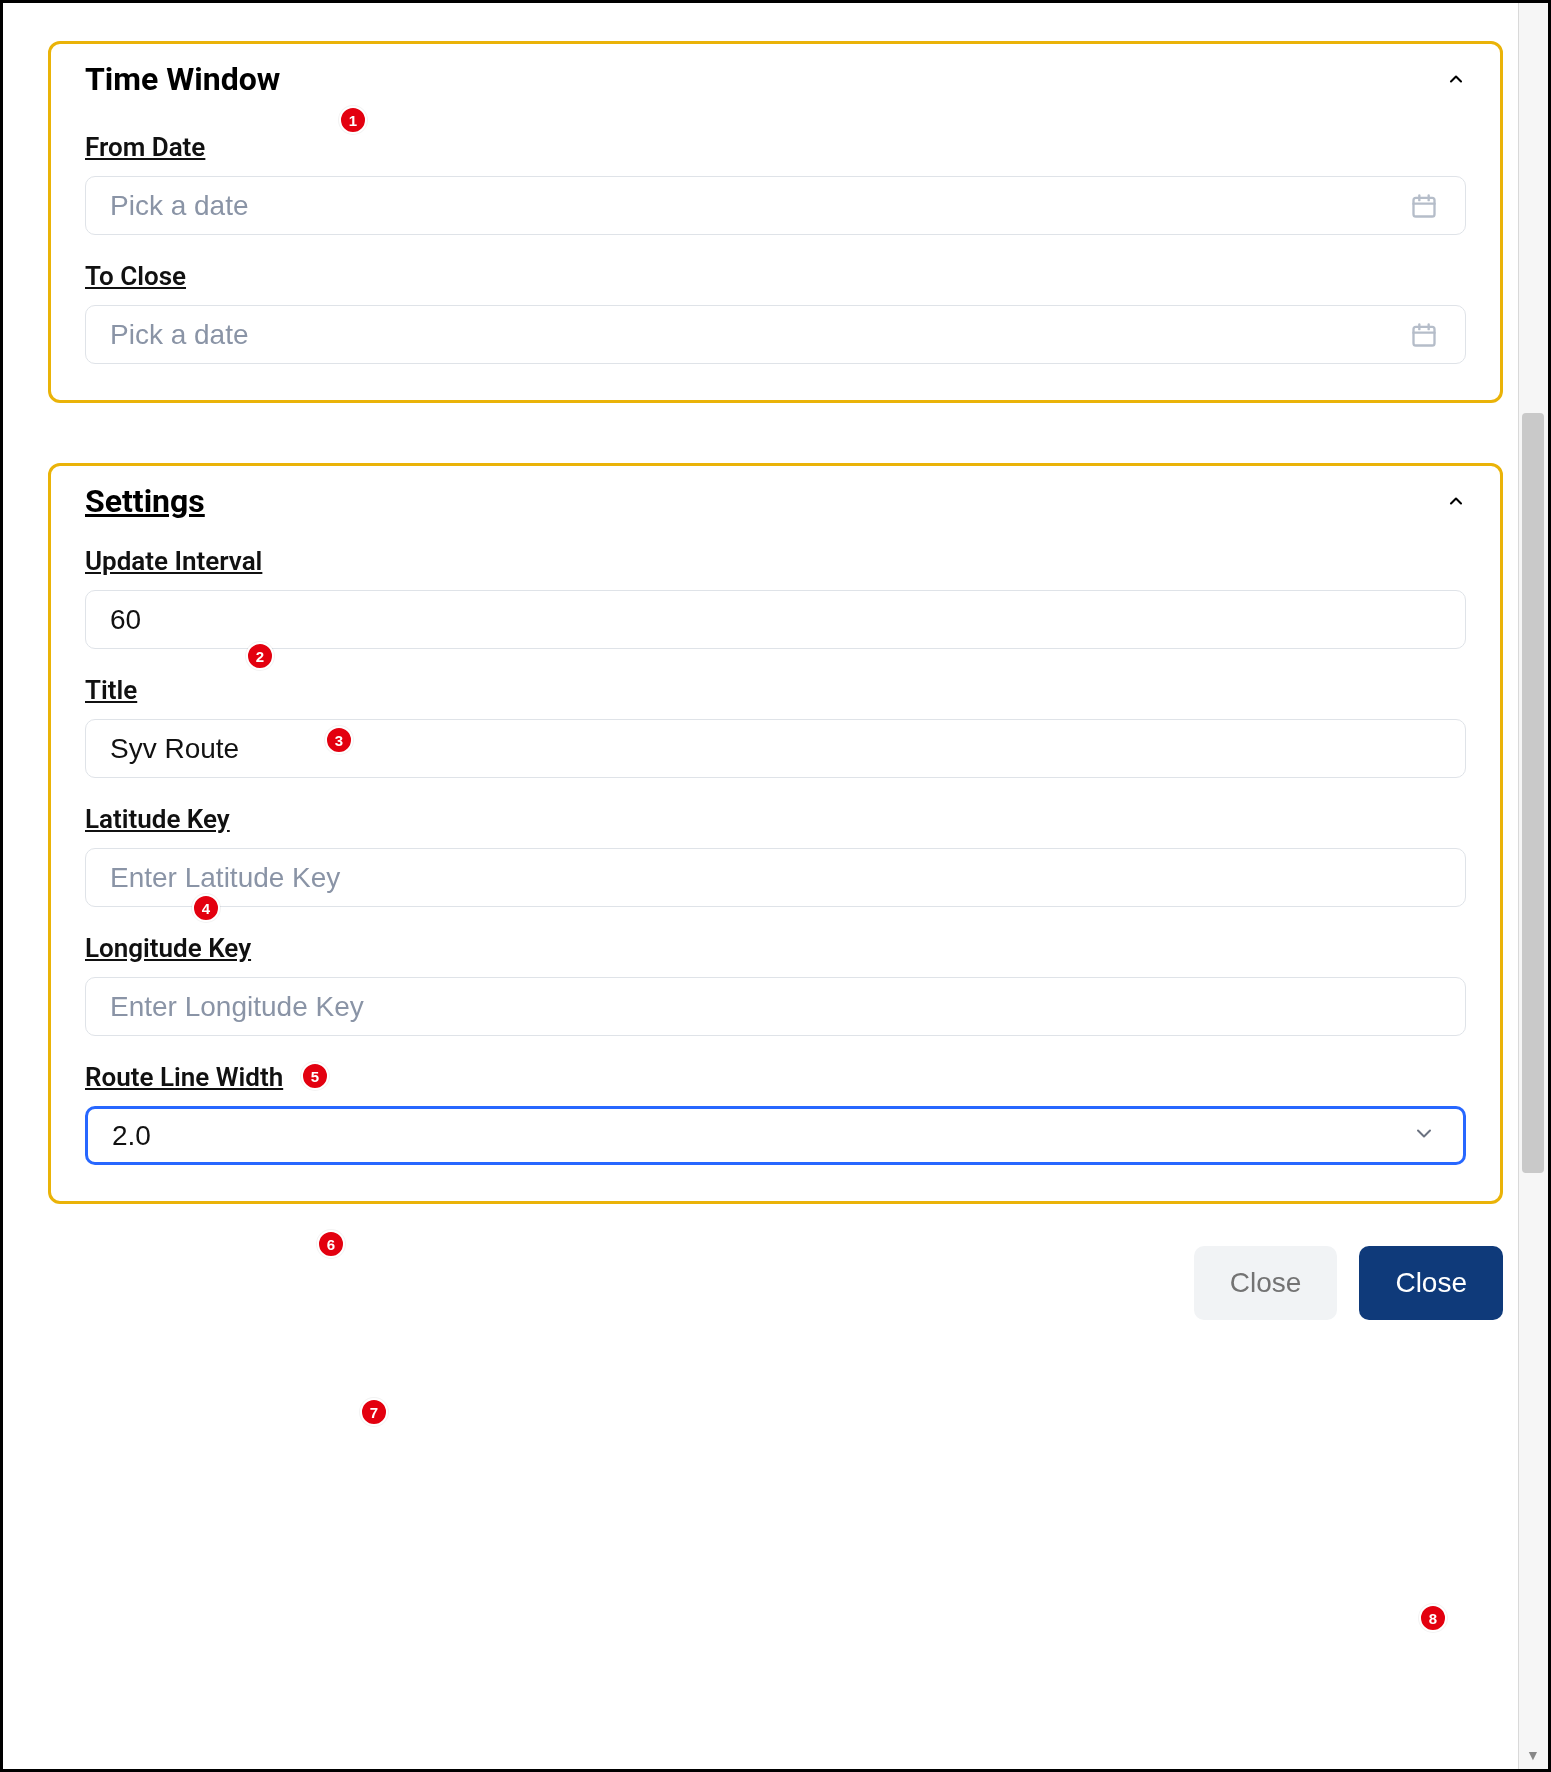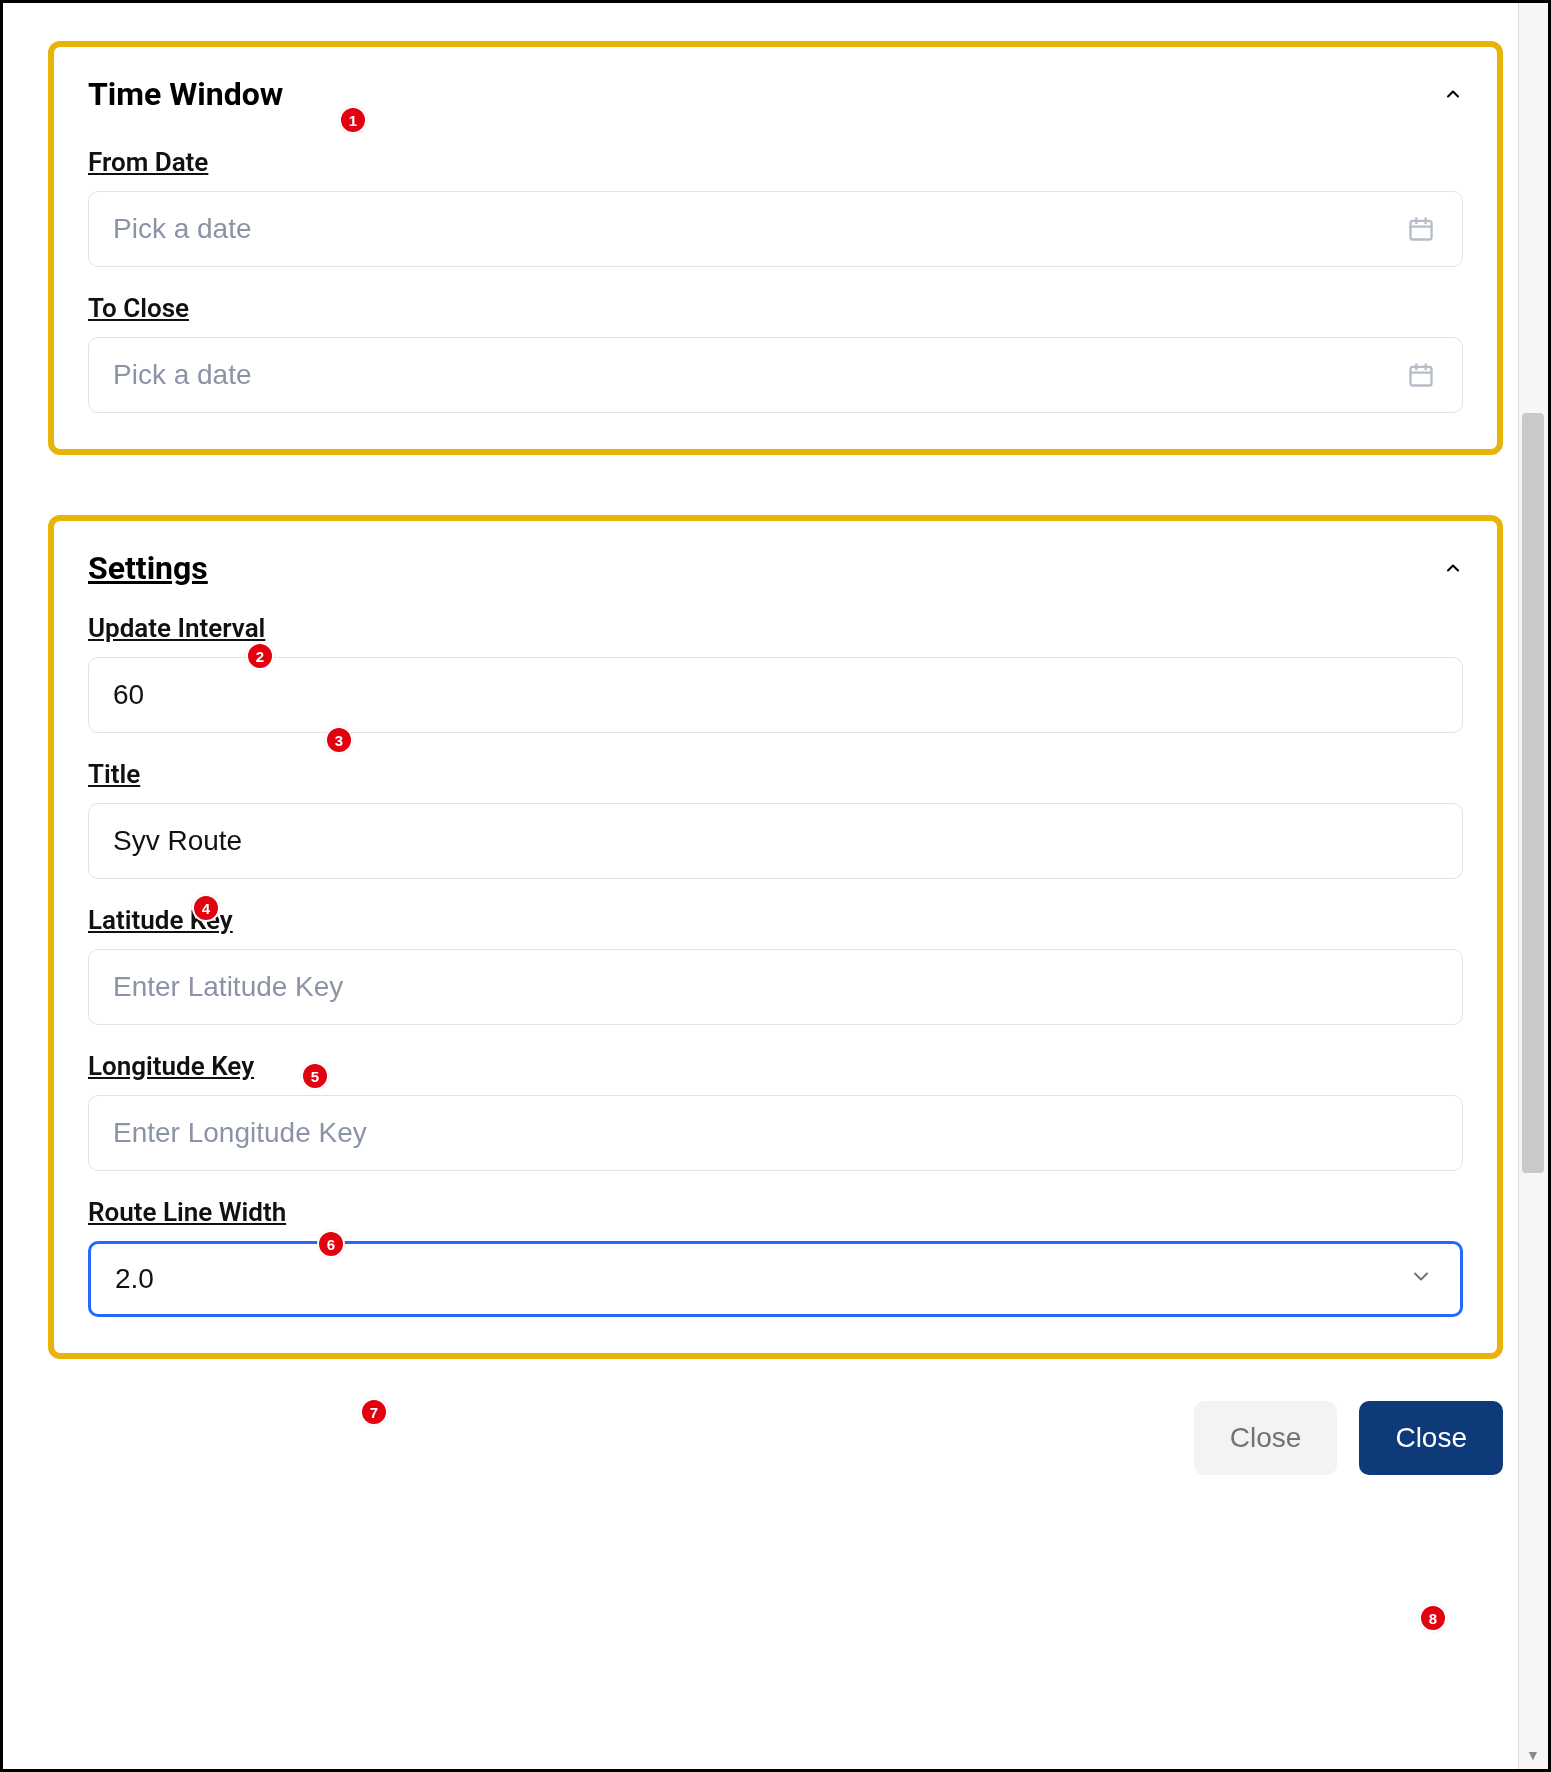--- a/index.html
+++ b/index.html
@@ -41,23 +41,23 @@
     position:absolute;
     right:6px;
     bottom:4px;
     width:18px;height:18px;
     color:#888;
     font-size:14px;
     text-align:center;
   }
 
   .card {
-    border:6px solid #eab308;
+    border:3px solid #eab308;
     border-radius:12px;
-    padding:28px 34px 36px 34px;
+    padding:16px 34px 36px 34px;
     margin-bottom:60px;
     background:#fff;
   }
   .card-header {
     display:flex;
     justify-content:space-between;
     align-items:center;
     margin-bottom:34px;
   }
   .card-title {
@@ -78,21 +78,21 @@
   .field-label {
     font-size:26px;
     font-weight:600;
     color:#111;
     margin-bottom:14px;
     display:block;
   }
   .input-wrap { position:relative; width:100%; }
   .input {
     width:100%;
-    height:76px;
+    height:59px;
     border:1px solid #dfe3e8;
     border-radius:10px;
     padding:0 24px;
     font-size:28px;
     color:#111;
     background:#fff;
     outline:none;
   }
   .input::placeholder { color:#8a94a6; }
   .input.focused {

